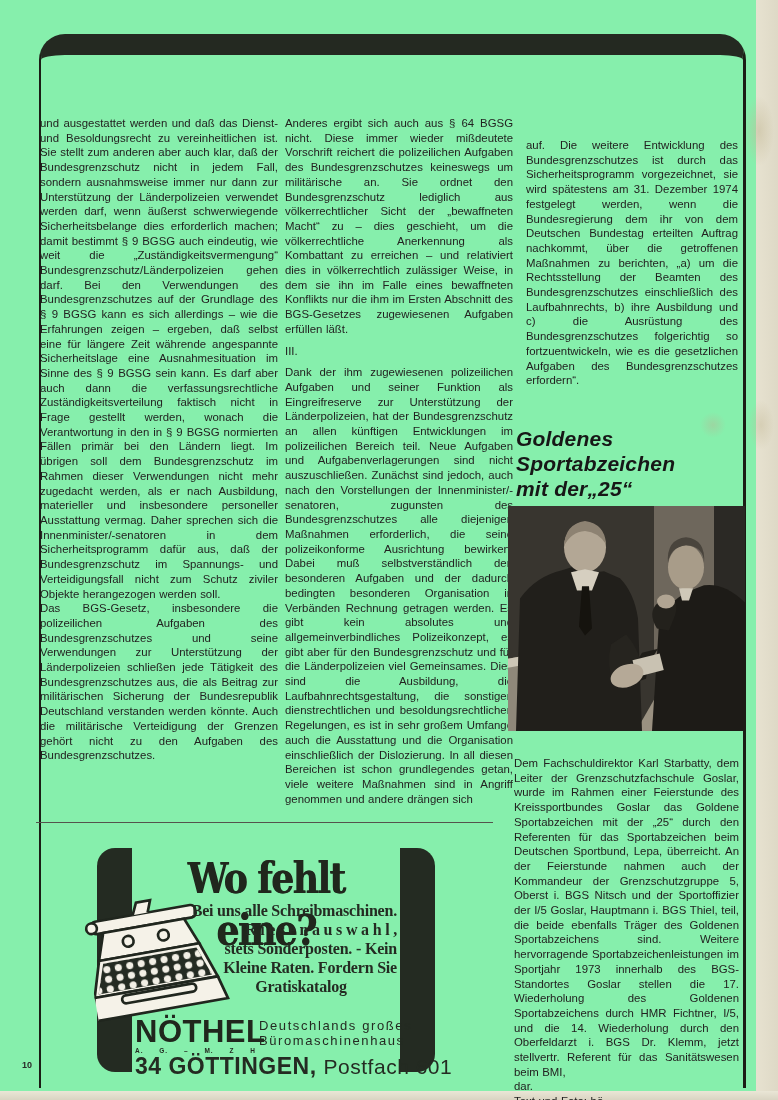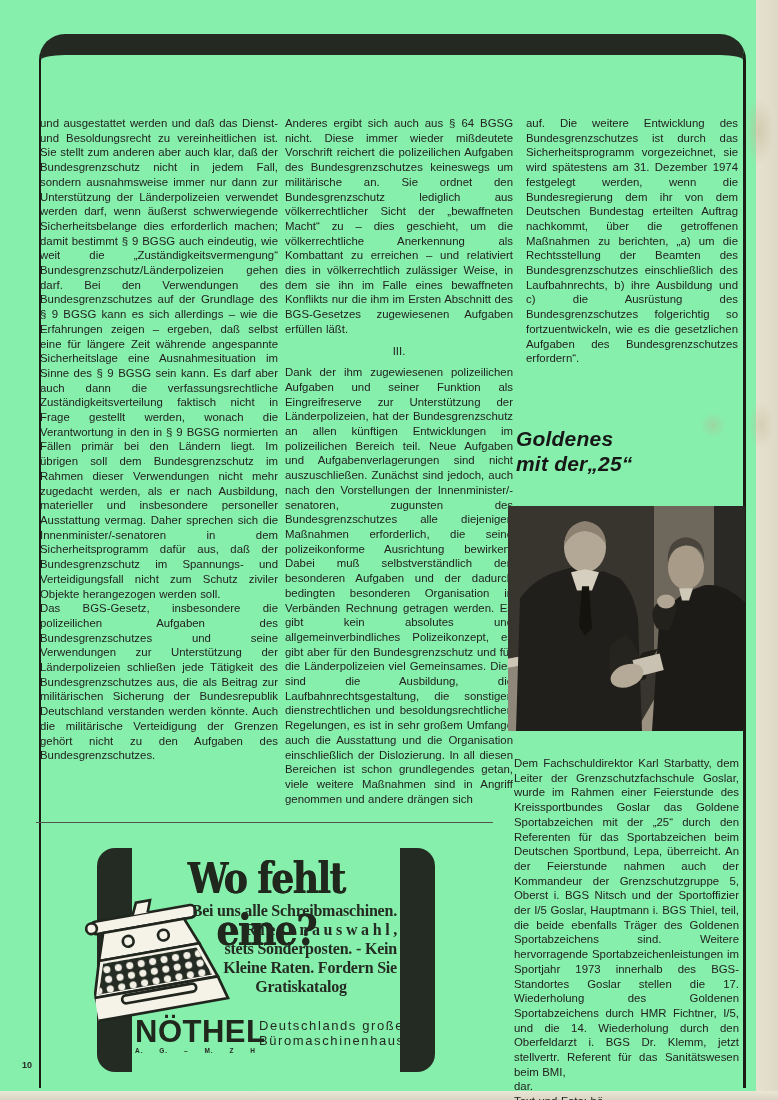--- a/index.html
+++ b/index.html
@@ -31,21 +31,21 @@
   }
 
   .bodytext {
     font-size:11.4px; line-height:14.7px; text-align:justify;
     color:#222220; word-spacing:0.4px;
   }
   .col { position:absolute; overflow:hidden; }
   .col1 { left:40px;  top:116px; width:238px; height:694px; }
   .col2 { left:285px; top:116px; width:228px; height:694px; }
   .col3-p1 { left:526px; top:116px; width:212px; }
-  .roman-heading { text-align:center; margin:7px 0; }
+  .roman-heading { margin:7px 0; }
 
   .headline {
     position:absolute; left:516px; top:426px; width:230px;
     font-weight:bold; font-style:italic;
     font-size:21px; line-height:25px; letter-spacing:0.2px; color:#171717;
   }
 
   .photo { position:absolute; left:508px; top:506px; width:237px; height:225px; }
   .photo svg { display:block; width:100%; height:100%; }
 
@@ -103,26 +103,27 @@
     <p>und ausgestattet werden und daß das Dienst- und Besoldungsrecht zu vereinheitlichen ist. Sie stellt zum anderen aber auch klar, daß der Bundesgrenzschutz nicht in jedem Fall, sondern ausnahmsweise immer nur dann zur Unterstützung der Länderpolizeien verwendet werden darf, wenn äußerst schwerwiegende Sicherheitsbelange dies erforderlich machen; damit bestimmt § 9 BGSG auch eindeutig, wie weit die „Zuständigkeitsvermengung“ Bundesgrenzschutz/Länderpolizeien gehen darf. Bei den Verwendungen des Bundesgrenzschutzes auf der Grundlage des § 9 BGSG kann es sich allerdings – wie die Erfahrungen zeigen – ergeben, daß selbst eine für längere Zeit währende angespannte Sicherheitslage eine Ausnahmesituation im Sinne des § 9 BGSG sein kann. Es darf aber auch dann die verfassungsrechtliche Zuständigkeitsverteilung faktisch nicht in Frage gestellt werden, wonach die Verantwortung in den in § 9 BGSG normierten Fällen primär bei den Ländern liegt. Im übrigen soll dem Bundesgrenzschutz im Rahmen dieser Verwendungen nicht mehr zugedacht werden, als er nach Ausbildung, materieller und insbesondere personeller Ausstattung vermag. Daher sprechen sich die Innenminister/-senatoren in dem Sicherheitsprogramm dafür aus, daß der Bundesgrenzschutz im Spannungs- und Verteidigungsfall nicht zum Schutz ziviler Objekte herangezogen werden soll.</p>
     <p>Das BGS-Gesetz, insbesondere die polizeilichen Aufgaben des Bundesgrenzschutzes und seine Verwendungen zur Unterstützung der Länderpolizeien schließen jede Tätigkeit des Bundesgrenzschutzes aus, die als Beitrag zur militärischen Sicherung der Bundesrepublik Deutschland verstanden werden könnte. Auch die militärische Verteidigung der Grenzen gehört nicht zu den Aufgaben des Bundesgrenzschutzes.</p>
   </div>
 
   <div class="col col2 bodytext">
     <p>Anderes ergibt sich auch aus § 64 BGSG nicht. Diese immer wieder mißdeutete Vorschrift reichert die polizeilichen Aufgaben des Bundesgrenzschutzes keineswegs um militärische an. Sie ordnet den Bundesgrenzschutz lediglich aus völkerrechtlicher Sicht der „bewaffneten Macht“ zu – dies geschieht, um die völkerrechtliche Anerkennung als Kombattant zu erreichen – und relativiert dies in völkerrechtlich zulässiger Weise, in dem sie ihn im Falle eines bewaffneten Konflikts nur die ihm im Ersten Abschnitt des BGS-Gesetzes zugewiesenen Aufgaben erfüllen läßt.</p>
     <p class="roman-heading">III.</p>
     <p>Dank der ihm zugewiesenen polizeilichen Aufgaben und seiner Funktion als Eingreifreserve zur Unterstützung der Länderpolizeien, hat der Bundesgrenzschutz an allen künftigen Entwicklungen im polizeilichen Bereich teil. Neue Aufgaben und Aufgabenverlagerungen sind nicht auszuschließen. Zunächst sind jedoch, auch nach den Vorstellungen der Innenminister/-senatoren, zugunsten des Bundesgrenzschutzes alle diejenigen Maßnahmen erforderlich, die seine polizeikonforme Ausrichtung bewirken. Dabei muß selbstverständlich den besonderen Aufgaben und der dadurch bedingten besonderen Organisation in Verbänden Rechnung getragen werden. Es gibt kein absolutes und allgemeinverbindliches Polizeikonzept, es gibt aber für den Bundesgrenzschutz und für die Länderpolizeien viel Gemeinsames. Dies sind die Ausbildung, die Laufbahnrechtsgestaltung, die sonstigen dienstrechtlichen und besoldungsrechtlichen Regelungen, es ist in sehr großem Umfange auch die Ausstattung und die Organisation einschließlich der Dislozierung. In all diesen Bereichen ist schon grundlegendes getan, viele weitere Maßnahmen sind in Angriff genommen und andere drängen sich</p>
   </div>
 
-  <div class="col3-p1 bodytext" style="position:absolute;">
+  <div class="col3-p1 bodytext" style="position:absolute;margin-top:22px;">
     <p>auf. Die weitere Entwicklung des Bundesgrenzschutzes ist durch das Sicherheitsprogramm vorgezeichnet, sie wird spätestens am 31. Dezember 1974 festgelegt werden, wenn die Bundesregierung dem ihr von dem Deutschen Bundestag erteilten Auftrag nachkommt, über die getroffenen Maßnahmen zu berichten, „a) um die Rechtsstellung der Beamten des Bundesgrenzschutzes einschließlich des Laufbahnrechts, b) ihre Ausbildung und c) die Ausrüstung des Bundesgrenzschutzes folgerichtig so fortzuentwickeln, wie es die gesetzlichen Aufgaben des Bundesgrenzschutzes erfordern“.</p>
   </div>
 
   <div class="headline">
     <div>Goldenes</div>
+    <div>Sportabzeichen</div>
     <div>mit der„25“</div>
   </div>
 
   <div class="photo">
     <svg viewBox="0 0 237 224" preserveAspectRatio="none">
       <rect width="237" height="224" fill="#38352f"></rect>
       <rect x="146" y="0" width="64" height="152" fill="#6e675c"></rect>
       <rect x="206" y="0" width="31" height="224" fill="#2b2925"></rect>
 
       <path d="M0,152 L54,142 L68,224 L0,224 Z" fill="#8f887a"></path>
@@ -214,17 +215,20 @@
 
     <div class="ad-brand-row">
       <div class="ad-brand">NÖTHEL</div>
       <div class="ad-brand-sub">A. G. – M. Z H</div>
       <div class="ad-taglines">
         <div>Deutschlands großes</div>
         <div>Büromaschinenhaus</div>
       </div>
     </div>
 
+    <div class="ad-city-row">
+      <span class="ad-city">34 GÖTTINGEN,</span><span class="ad-postfach">Postfach 601</span>
+    </div>
   </div>
 
   <div class="page-num">10</div>
 
 </div>
 
 </body></html>

